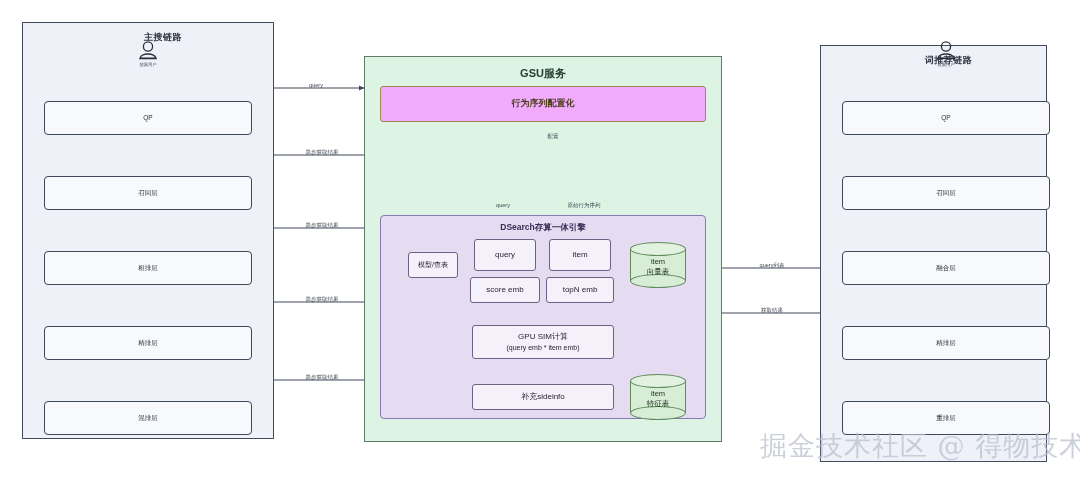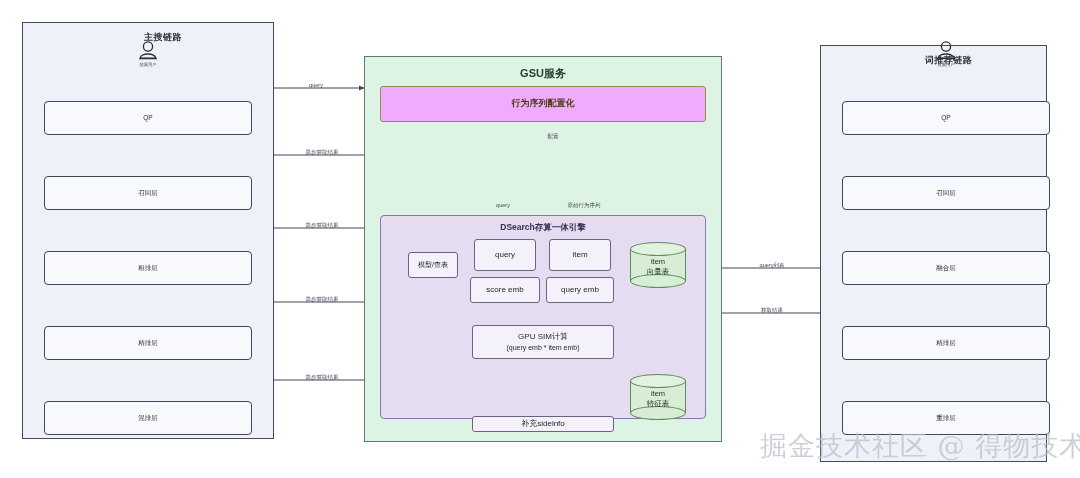--- a/index.html
+++ b/index.html
@@ -233,30 +233,30 @@
     <span>query</span>
   </div>
   <div class="node dnode" style="left:549px;top:239px;width:62px;height:32px;">
     <span>item</span>
   </div>
 
   <div class="node dnode" style="left:470px;top:277px;width:70px;height:26px;">
     <span>score emb</span>
   </div>
   <div class="node dnode" style="left:546px;top:277px;width:68px;height:26px;">
-    <span>query emb</span>
+    <span>topN emb</span>
   </div>
 
   <div class="node dnode wide" style="left:472px;top:325px;width:142px;height:34px;flex-direction:column;line-height:1.3;">
     <span>GPU SIM计算</span>
     <span style="font-size:7px;">(query emb * item emb)</span>
   </div>
 
 
-  <div class="node dnode wide" style="left:472px;top:416px;width:142px;height:16px;">
+  <div class="node dnode wide" style="left:472px;top:384px;width:142px;height:26px;">
     <span>补充sideinfo</span>
   </div>
 
   <div class="cyl" style="left:630px;top:242px;">
     <div class="body"></div>
     <div class="bot"></div>
     <div class="top"></div>
     <div class="txt">
       <span>item</span>
       <span>向量表</span>

